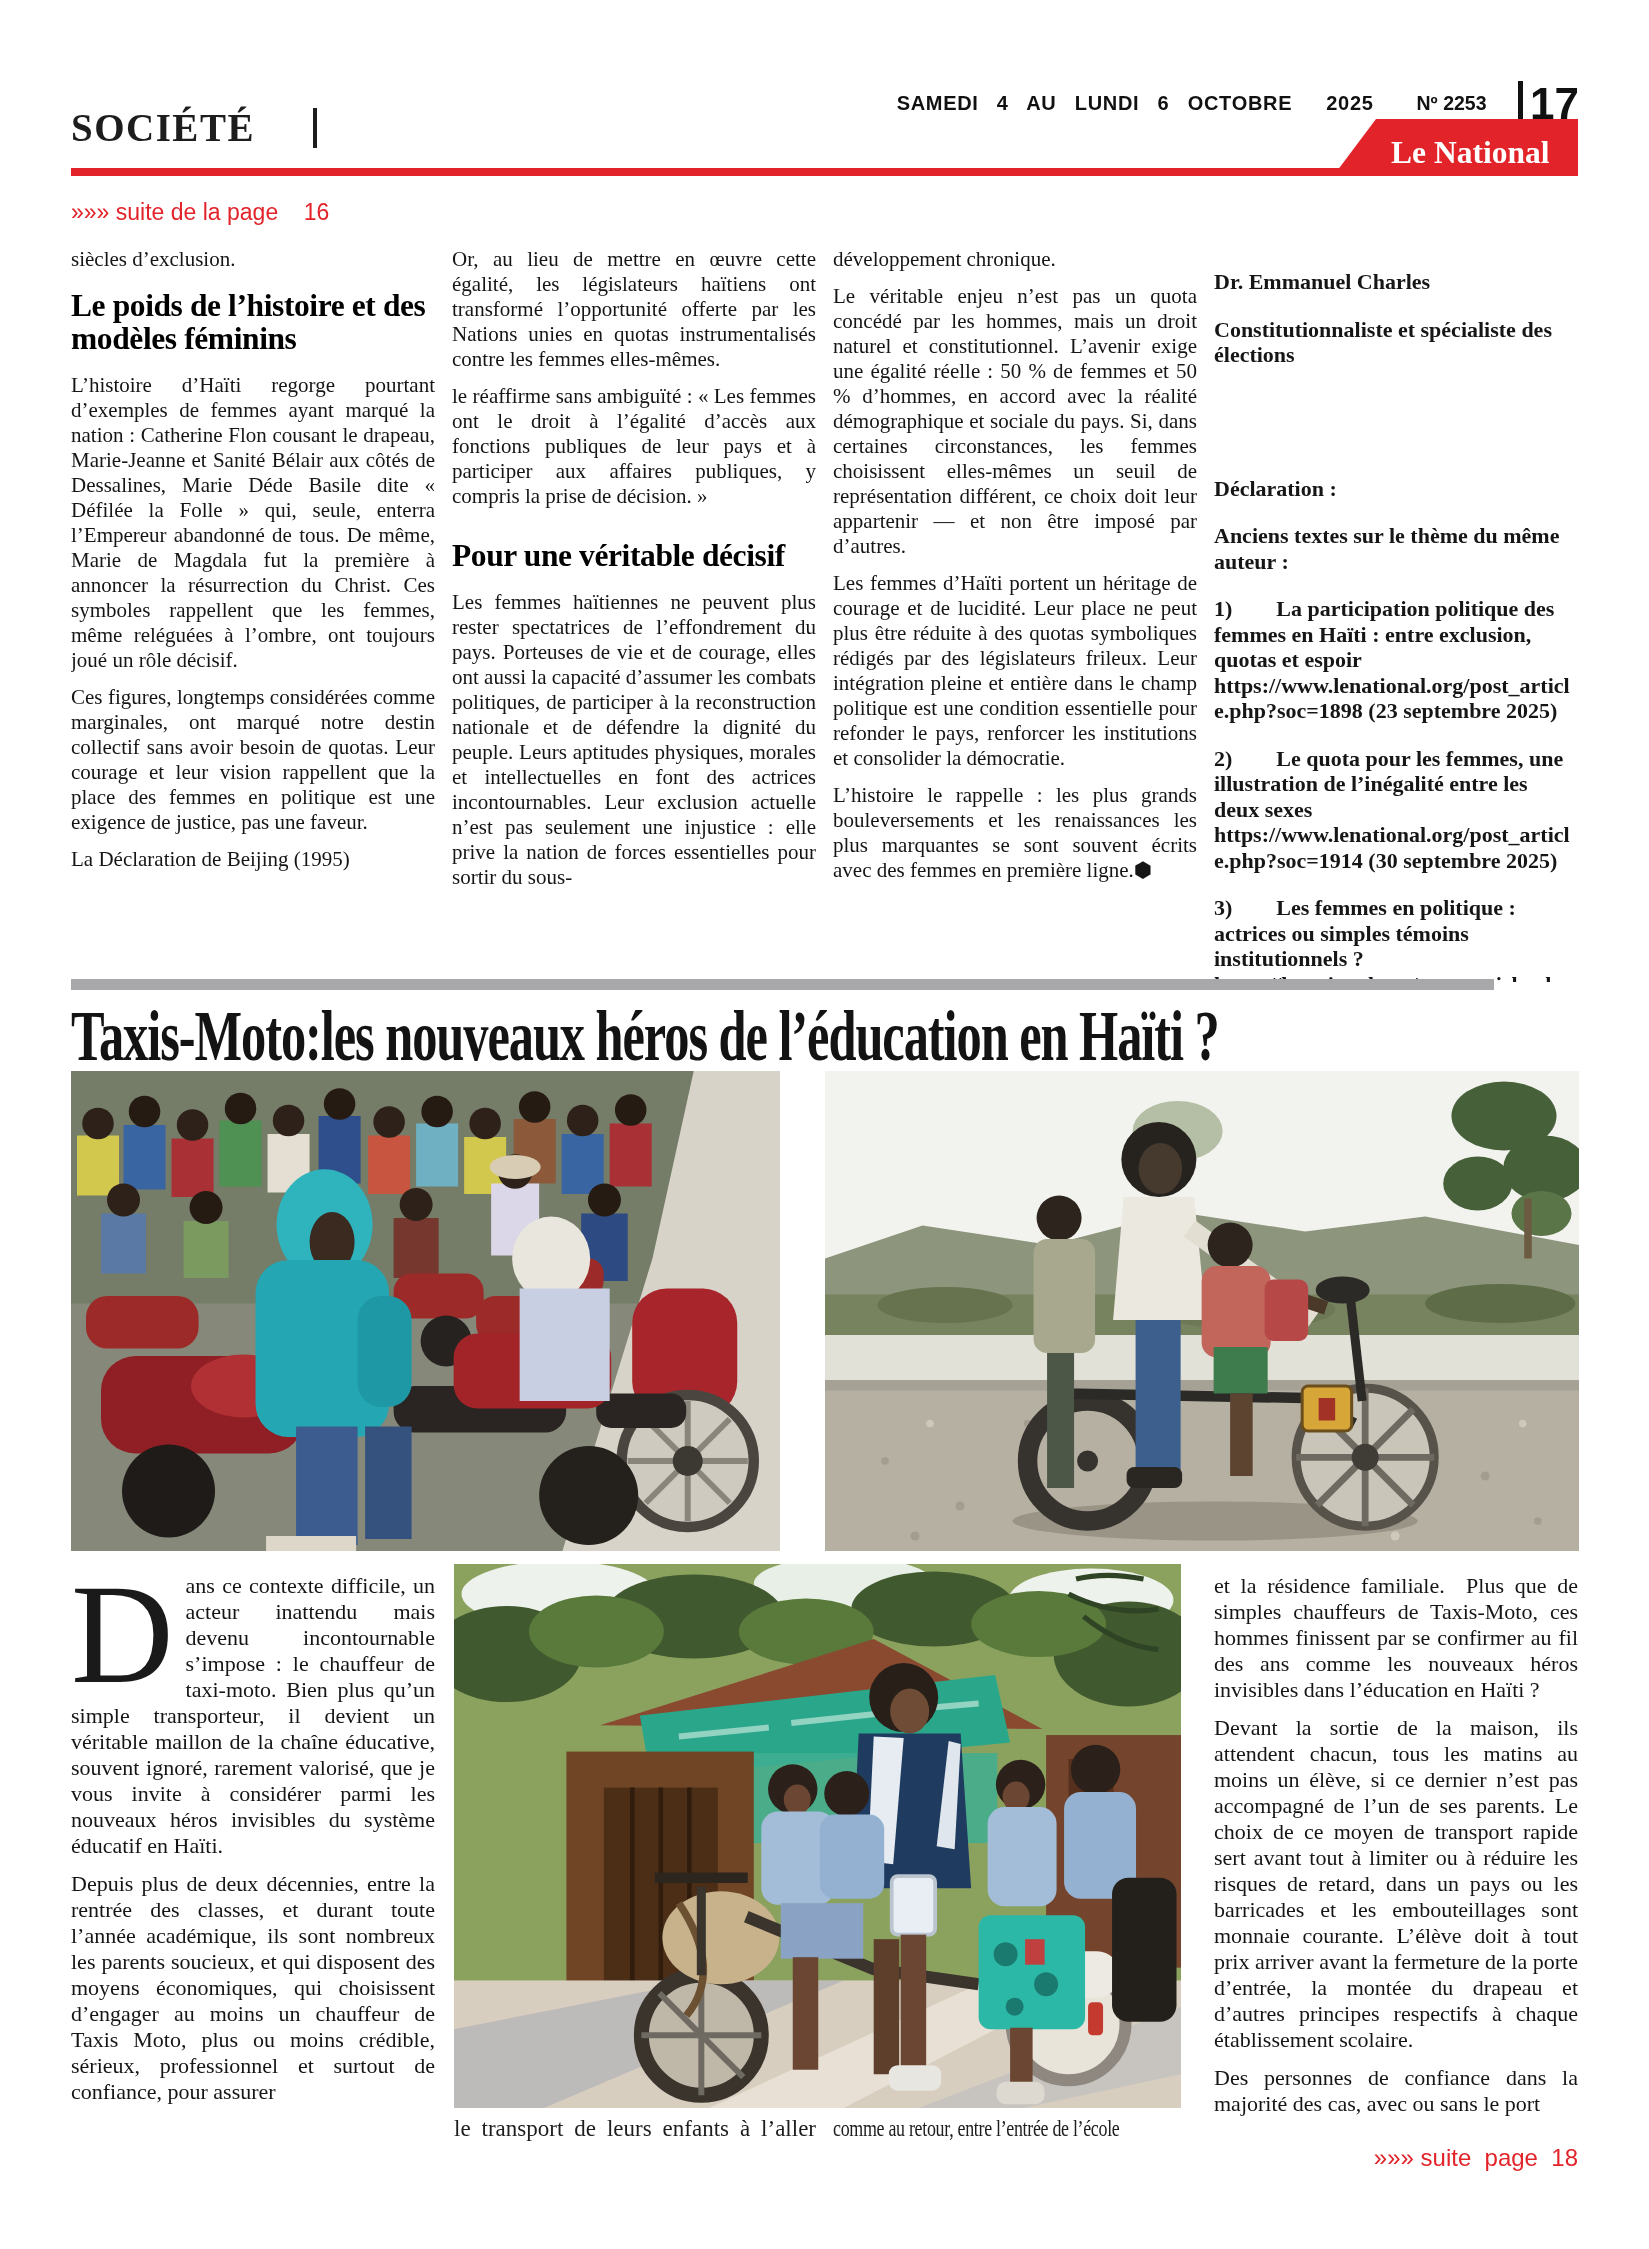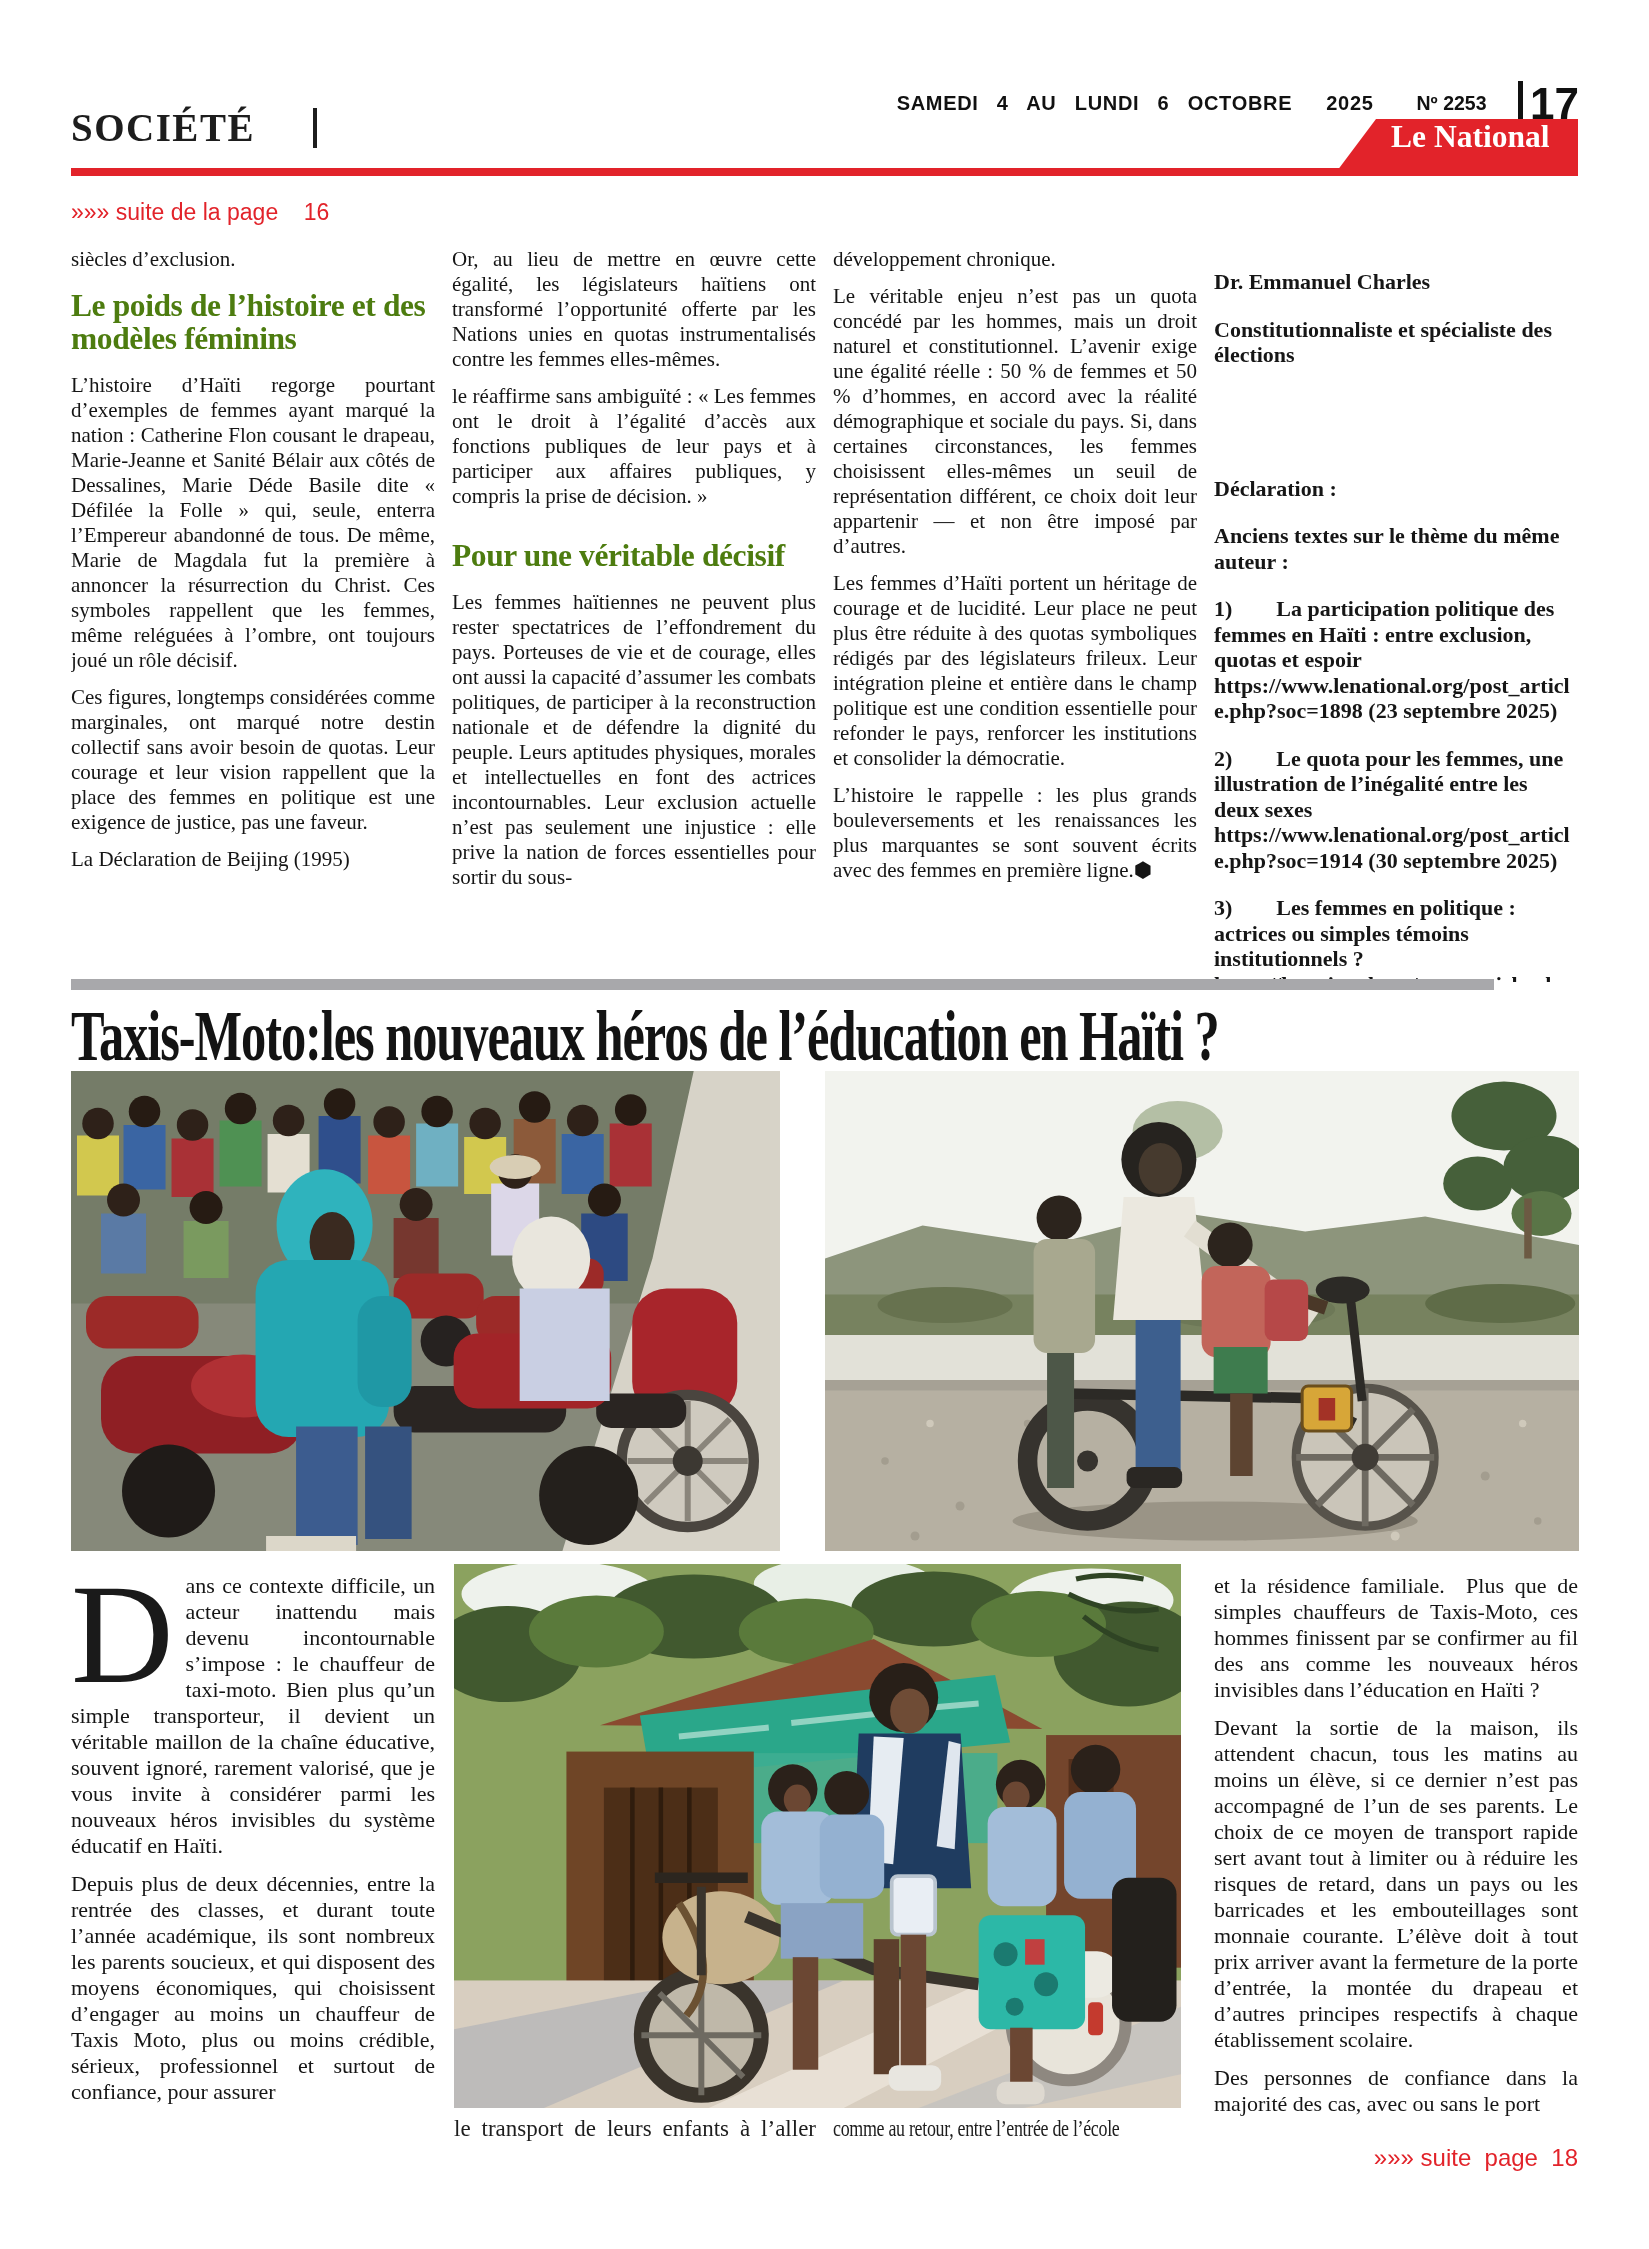--- a/index.html
+++ b/index.html
@@ -15,33 +15,33 @@
   .dateline .pagebar{width:4.5px;height:45px;background:#111;margin-left:31.5px;}
   .dateline .pageno{font-size:44px;margin-left:7.5px;line-height:1;}
 
   .section-row{position:absolute;left:71px;top:105px;display:flex;align-items:center;}
   .section-title{font-size:39px;font-weight:bold;letter-spacing:1.5px;color:#1d1d1d;}
   .section-pipe{width:4.5px;height:40px;background:#1d1d1d;margin-left:58px;}
 
   .red-rule{position:absolute;left:71px;top:168px;width:1507px;height:8.2px;background:#e2232a;}
   .brand-badge{position:absolute;left:1337px;top:119px;width:241px;height:52px;background:#e2232a;
                clip-path:polygon(39px 0,100% 0,100% 100%,0 100%);
-               display:flex;align-items:flex-start;justify-content:center;}
+               display:flex;align-items:flex-end;justify-content:center;}
   .brand-badge span{color:#ffffff;font-weight:bold;font-size:31.5px;padding-left:25.5px;
                     font-family:"Liberation Serif",serif;}
 
   .suite-top{position:absolute;left:71px;top:199px;color:#e2232a;
              font-family:"Liberation Sans",sans-serif;font-size:23px;white-space:pre;}
 
   
   .col{position:absolute;top:247px;width:364px;height:735px;overflow:hidden;}
   .col1{left:71px;} .col2{left:452px;} .col3{left:833px;} .col4{left:1214px;}
   .body p{margin:0 0 12px 0;font-size:21px;line-height:25px;text-align:justify;color:#151515;}
   .body p.lead{margin-bottom:17px;}
-  .h2{font-size:31.5px;line-height:33px;font-weight:bold;margin:12px 0 18px 0;color:#4d7c0f;
+  .h2{font-size:31.5px;line-height:33px;font-weight:bold;margin:12px 0 18px 0;color:#000000;
       text-align:left;letter-spacing:-0.4px;}
   .h2.mt{margin-top:30px;}
   .col4 p{font-weight:bold;font-size:22px;line-height:25.5px;overflow-wrap:break-word;word-break:break-word;}
   .col4 .spacer{height:64px;}
   .col4 p.tight{margin-bottom:15px;}
 
   
   .gray-bar{position:absolute;left:71px;top:979px;width:1423px;height:11.2px;background:#a8a8ab;}
   .headline{position:absolute;left:71px;top:1000px;height:67px;overflow:visible;white-space:nowrap;}
   .headline span{display:inline-block;font-size:72px;line-height:1;font-weight:bold;color:#131313;

